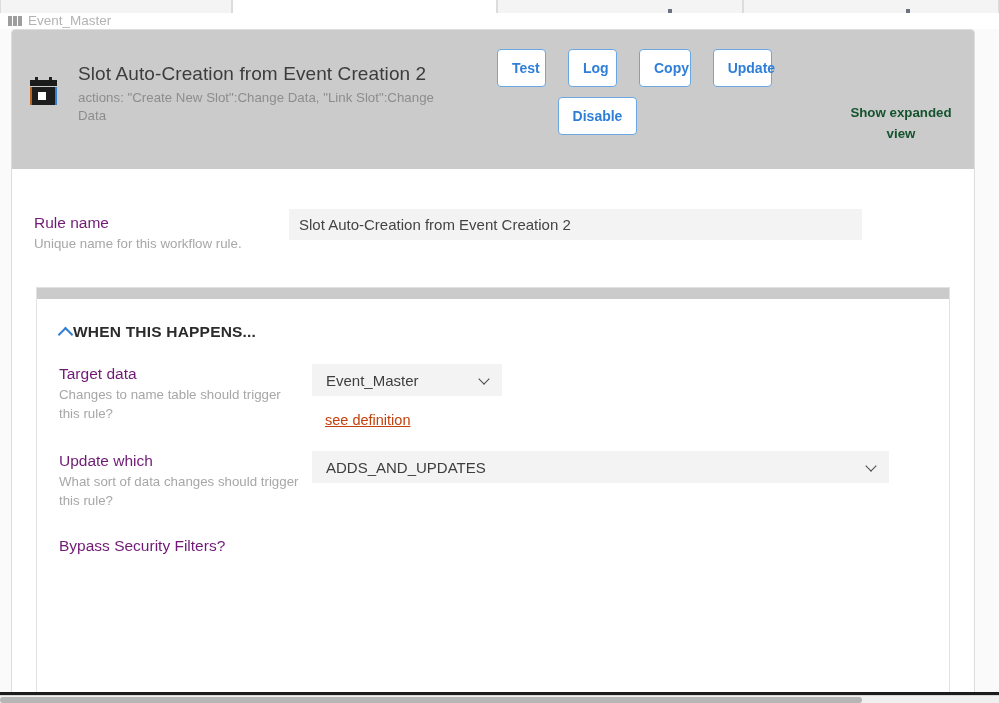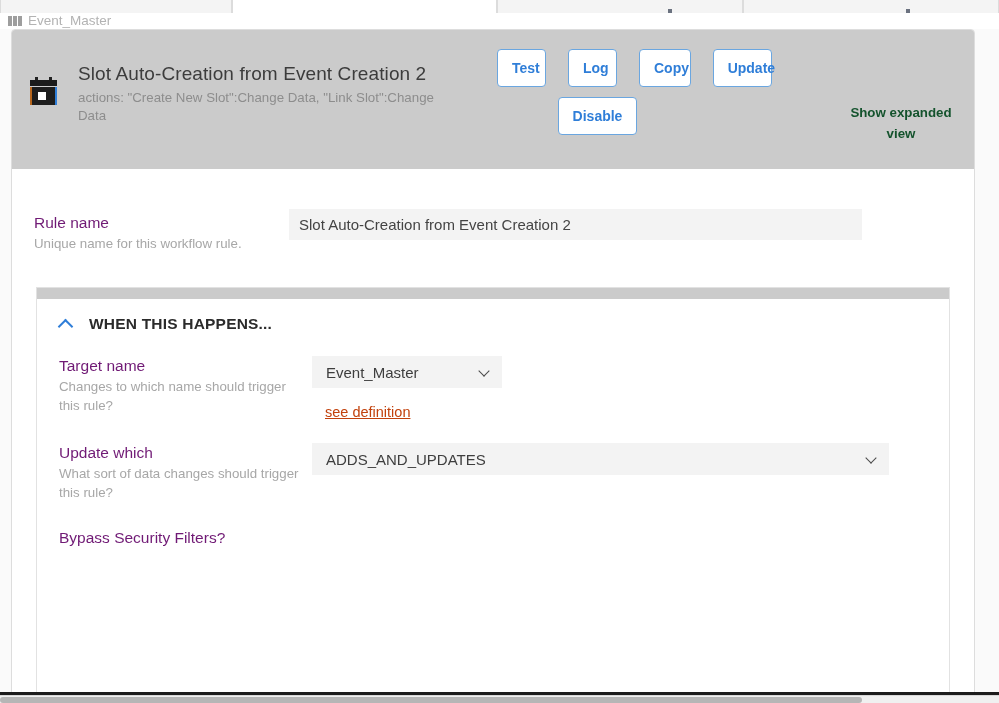--- a/index.html
+++ b/index.html
@@ -210,22 +210,21 @@
     background: #ffffff;
   }
   .section-grip {
     height: 11px;
     background: #cbcbcb;
     cursor: ns-resize;
   }
   .section-head {
     display: flex;
     align-items: center;
-    padding: 16px 0 0 22px;
-    gap: 16px;
+    padding: 24px 0 0 22px;
   }
   .chev {
     width: 14px; height: 9px;
     position: relative;
     flex: 0 0 14px;
     cursor: pointer;
   }
   .chev::before {
     content: "";
     position: absolute;
@@ -414,22 +413,22 @@
         <div class="section-grip"></div>
         <div class="section-head">
           <span class="chev up"></span>
           <span class="section-title">WHEN THIS HAPPENS...</span>
         </div>
 
         <div class="section-body">
 
           <div class="field-row">
             <div class="field-left">
-              <div class="field-label">Target name</div>
-              <div class="field-hint">Changes to which name should trigger this rule?</div>
+              <div class="field-label">Target data</div>
+              <div class="field-hint">Changes to name table should trigger this rule?</div>
             </div>
             <div class="field-right">
               <div class="sel-box" id="target-data-select">
                 <span>Event_Master</span>
                 <span class="sel-caret"></span>
               </div>
               <span id="see-definition-link">see definition</span>
             </div>
           </div>
 

